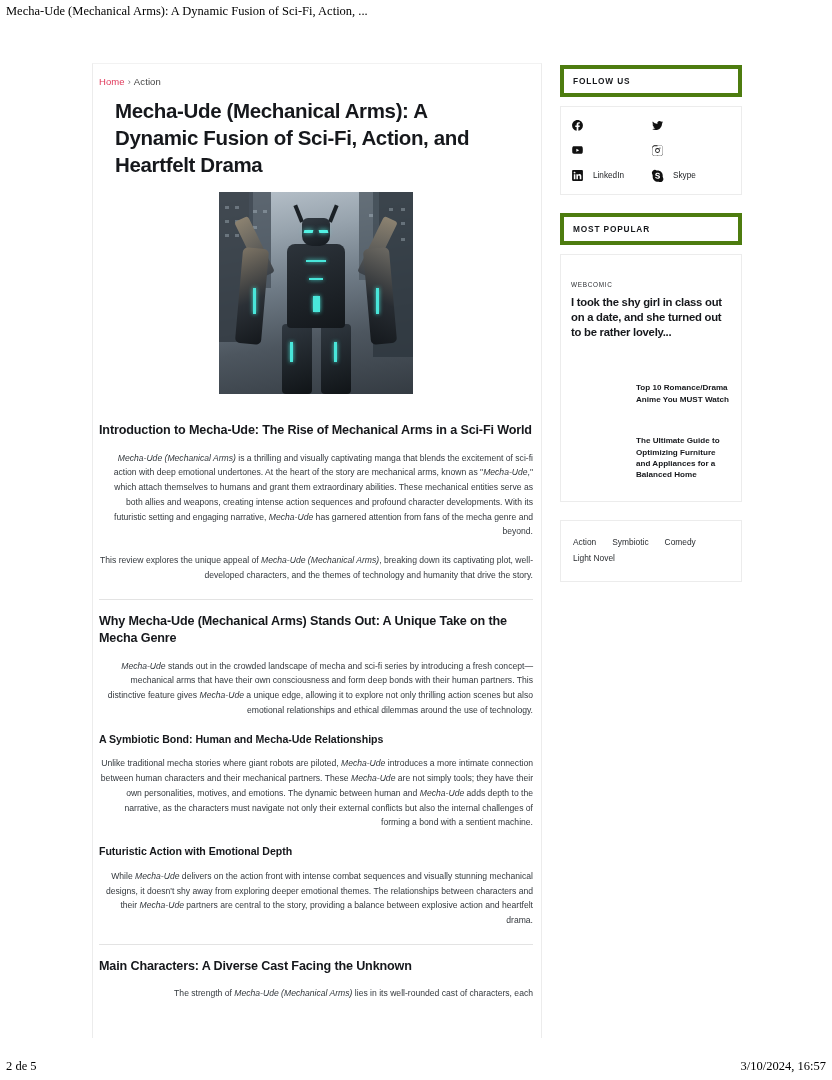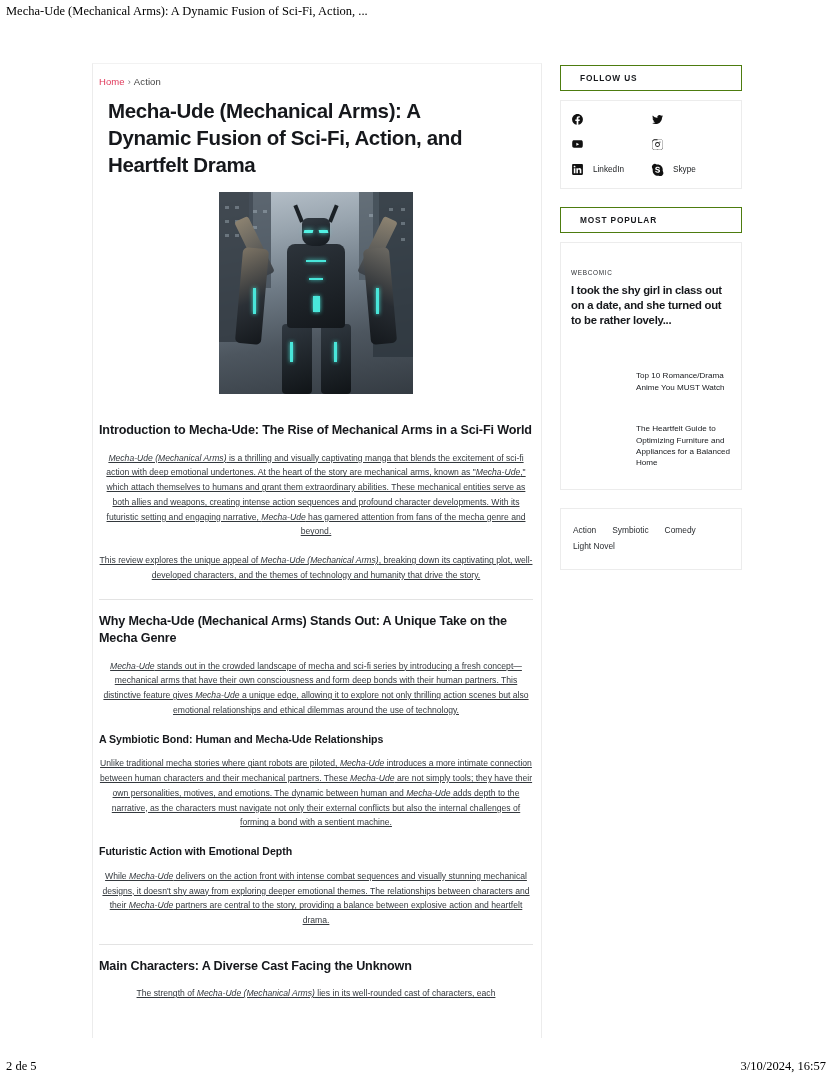--- a/index.html
+++ b/index.html
@@ -59,21 +59,21 @@
   .breadcrumb {
     font-size: 9.5px; color: #555; letter-spacing: .1px;
     margin: 2px 0 10px 0;
   }
   .breadcrumb .crumb-home { color: #e0395b; }
   .breadcrumb .crumb-sep { color: #777; margin: 0 3px; font-size: 9px; }
   .breadcrumb .crumb-cur { color: #444; }
 
   h1.article-title {
     font-size: 20.5px; line-height: 1.32; font-weight: bold;
-    color: #16181c; margin: 0 0 14px 9px; letter-spacing: -.35px;
+    color: #16181c; margin: 0 0 14px 16px; letter-spacing: -.35px;
     max-width: 400px;
   }
 
   .hero-wrap { display: flex; justify-content: center; margin: 4px 0 28px 0; }
   .hero {
     width: 194px; height: 202px;
     background: linear-gradient(170deg,#b9c3cc 0%, #97a3ad 22%, #6f7b86 45%, #4d565f 70%, #343b42 100%);
     position: relative; overflow: hidden;
   }
   
@@ -143,32 +143,32 @@
   h2.sec-title {
     font-size: 12.6px; line-height: 1.38; font-weight: bold;
     color: #16181c; margin: 0 0 11px 0; letter-spacing: -.15px;
   }
   h3.sub-title {
     font-size: 10.6px; line-height: 1.38; font-weight: bold;
     color: #16181c; margin: 0 0 10px 0; letter-spacing: -.05px;
   }
   p.body-text {
     font-size: 8.6px; line-height: 1.72; color: #33383d;
-    margin: 0 0 14px 0; text-align: center; text-decoration: underline;
+    margin: 0 0 14px 0; text-align: right;
   }
   p.body-text em { font-style: italic; }
   .divider { height: 1px; background: #e3e3e3; margin: 16px 0 13px 0; }
 
   
   .side-col { width: 182px; padding-top: 2px; }
   .side-head {
     font-size: 8.3px; font-weight: bold; letter-spacing: .85px;
     color: #16181c; text-transform: uppercase;
-    background: #fff; border: 1px solid #4d7c0f;
-    padding: 7px 19px; margin-bottom: 9px;
+    background: #fff; border: 4px solid #4d7c0f;
+    padding: 7px 9px; margin-bottom: 9px;
   }
   .side-card {
     background: #fff; border: 1px solid #ececec; padding: 12px 10px;
     margin-bottom: 18px;
   }
 
   
   .social-grid { display: grid; grid-template-columns: 1fr 1fr; row-gap: 12px; }
   .social-cell { display: flex; align-items: center; gap: 9px; }
   .s-icon {
@@ -182,21 +182,21 @@
   
   .pop-kicker {
     font-size: 6.4px; letter-spacing: .7px; color: #2a2d31;
     text-transform: uppercase; margin: 14px 0 7px 0;
   }
   .pop-lead {
     font-size: 11.3px; line-height: 1.33; font-weight: bold;
     color: #16181c; margin: 0 0 42px 0; letter-spacing: -.25px;
   }
   .pop-item {
-    font-size: 8.1px; line-height: 1.42; font-weight: normal;
+    font-size: 8.1px; line-height: 1.42; font-weight: bold;
     color: #16181c; margin: 8px 0 30px 0; padding-left: 65px;
   }
   .pop-item.last { margin-bottom: 8px; }
 
   
   .tag-wrap { display: flex; flex-wrap: wrap; gap: 6px 16px; padding: 4px 2px 6px 2px; }
   .tag { font-size: 8.4px; color: #2a2d31; }
 </style>
 </head>
 <body>
@@ -343,21 +343,21 @@
           </div>
 
         </div>
       </div>
 
       <div class="side-head">Most Popular</div>
       <div class="side-card">
         <div class="pop-kicker">WEBCOMIC</div>
         <div class="pop-lead">I took the shy girl in class out on a date, and she turned out to be rather lovely...</div>
         <div class="pop-item">Top 10 Romance/Drama Anime You MUST Watch</div>
-        <div class="pop-item last">The Heartfelt Guide to Optimizing Furniture and Appliances for a Balanced Home</div>
+        <div class="pop-item last">The Ultimate Guide to Optimizing Furniture and Appliances for a Balanced Home</div>
       </div>
 
       <div class="side-card">
         <div class="tag-wrap">
           <span class="tag">Action</span>
           <span class="tag">Symbiotic</span>
           <span class="tag">Comedy</span>
           <span class="tag">Light Novel</span>
         </div>
       </div>

